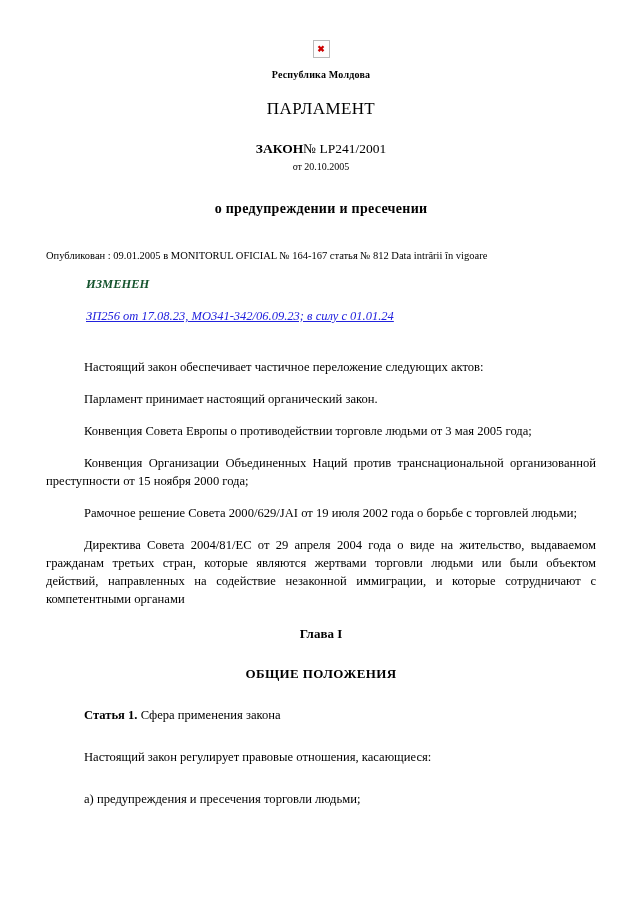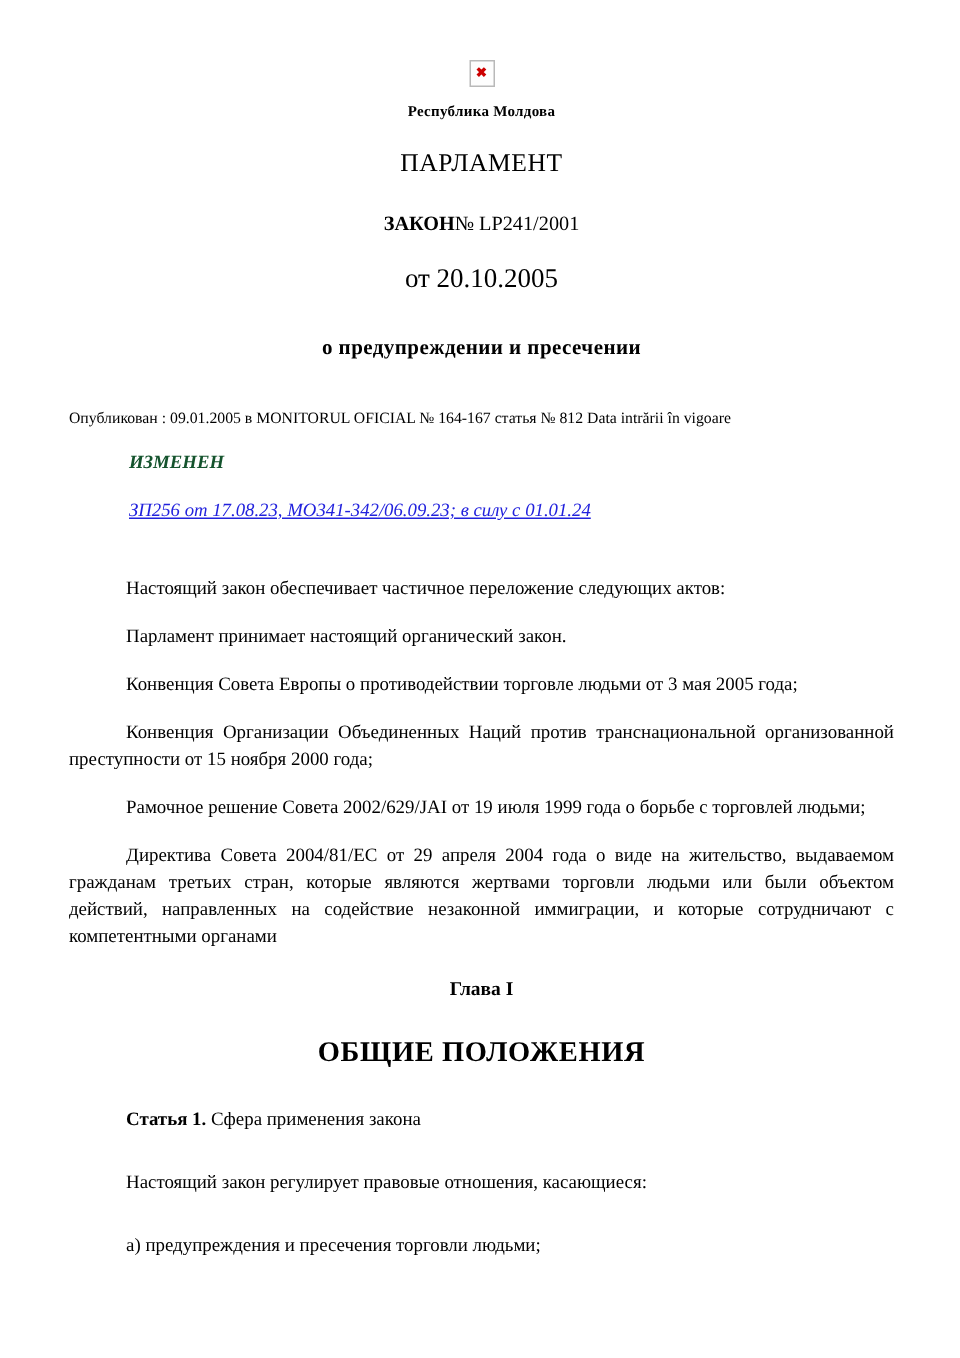--- a/index.html
+++ b/index.html
@@ -60,22 +60,22 @@
     font-size: 17px;
     margin-top: 19px;
     letter-spacing: .4px;
   }
   .law-line {
     font-size: 13.5px;
     margin-top: 22px;
   }
   .law-line .bold { font-weight: bold; }
   .law-date {
-    font-size: 18px;
-    margin-top: 18px;
+    font-size: 10px;
+    margin-top: 4px;
   }
   .doc-title {
     font-size: 14px;
     font-weight: bold;
     margin-top: 26px;
     line-height: 1.55;
     letter-spacing: .3px;
   }
 
   
@@ -114,21 +114,21 @@
   }
 
   .chapter {
     text-align: center;
     font-size: 13px;
     font-weight: bold;
     margin: 18px 0 0 0;
   }
   .chapter-title {
     text-align: center;
-    font-size: 19px;
+    font-size: 13px;
     font-weight: bold;
     margin: 24px 0 0 0;
     letter-spacing: .4px;
   }
   .article {
     font-size: 12.6px;
     line-height: 1.43;
     margin: 24px 0 0 0;
     text-indent: 38px;
   }
@@ -158,21 +158,21 @@
 
   <div class="amended">ИЗМЕНЕН</div>
 
   <div><a class="amend-link" href="#">ЗП256 от 17.08.23, МО341-342/06.09.23; в силу с 01.01.24</a></div>
 
   <div class="body-block">
     <p class="para">Настоящий закон обеспечивает частичное переложение следующих актов:</p>
     <p class="para">Парламент принимает настоящий органический закон.</p>
     <p class="para">Конвенция Совета Европы о противодействии торговле людьми от 3 мая 2005 года;</p>
     <p class="para">Конвенция Организации Объединенных Наций против транснациональной организованной преступности от 15 ноября 2000 года;</p>
-    <p class="para">Рамочное решение Совета 2002/629/JAI от 19 июля 1999 года о борьбе с торговлей людьми;</p>
+    <p class="para">Рамочное решение Совета 2000/629/JAI от 19 июля 2002 года о борьбе с торговлей людьми;</p>
     <p class="para">Директива Совета 2004/81/EC от 29 апреля 2004 года о виде на жительство, выдаваемом гражданам третьих стран, которые являются жертвами торговли людьми или были объектом действий, направленных на содействие незаконной иммиграции, и которые сотрудничают с компетентными органами</p>
   </div>
 
   <div class="chapter">Глава I</div>
   <div class="chapter-title">ОБЩИЕ ПОЛОЖЕНИЯ</div>
 
   <div class="article">
     <span class="art-no">Статья 1.</span><span> Сфера применения закона</span>
   </div>
   <div class="article">Настоящий закон регулирует правовые отношения, касающиеся:</div>

